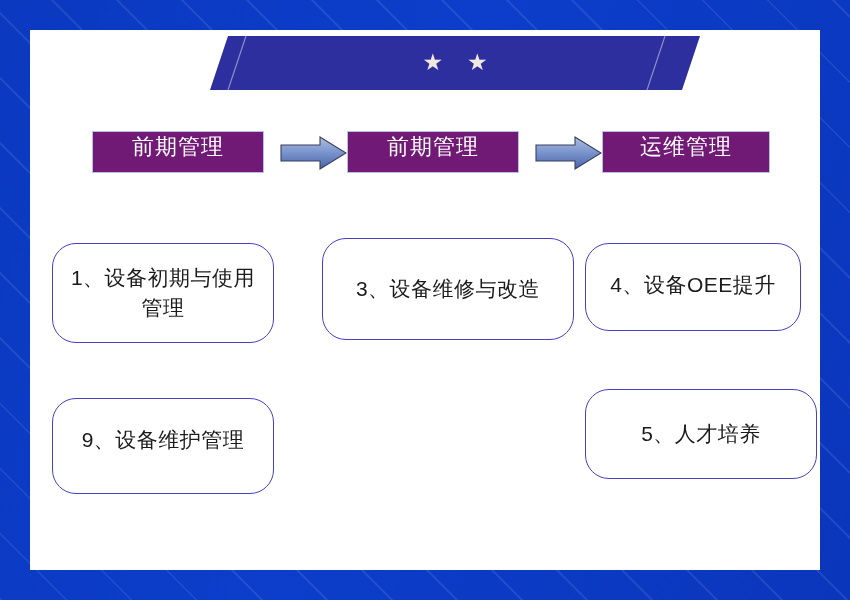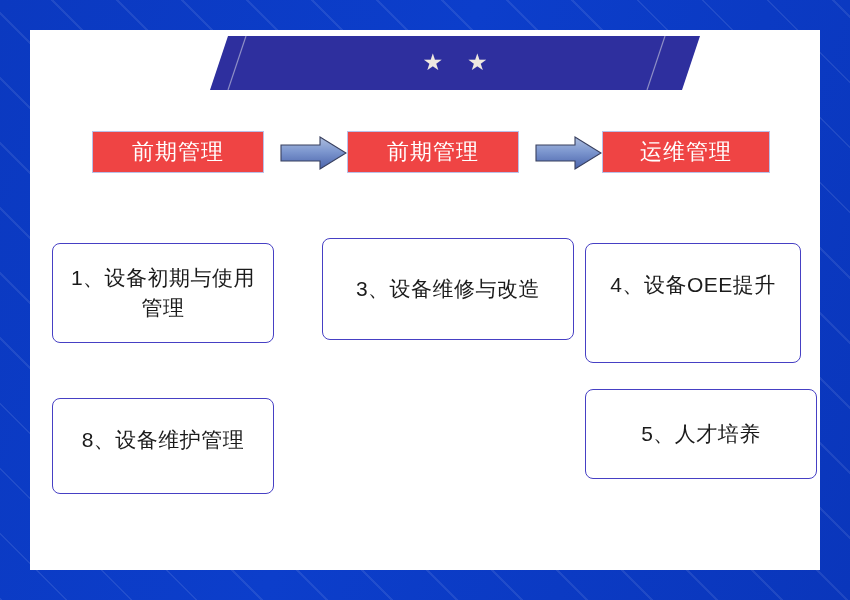--- a/index.html
+++ b/index.html
@@ -43,64 +43,64 @@
     color:#f2ece3;
     font-size:26px;font-weight:bold;
     letter-spacing:3px;
     white-space:nowrap;
     transform:translateY(-1px);
   }
 
   
   .phase-head{
     position:absolute;height:42px;
-    background:#ef4444;
+    background:#701a75;
     border:1px solid #b9c0e8;
-    display:flex;align-items:center;justify-content:center;
+    display:flex;align-items:flex-start;justify-content:center;
     box-sizing:border-box;
   }
   .phase-head span{
     color:#ffffff;font-size:22px;letter-spacing:1px;white-space:nowrap;
   }
   #phase-0{left:92px;top:131px;width:172px;}
   #phase-1{left:347px;top:131px;width:172px;}
   #phase-2{left:602px;top:131px;width:168px;}
 
   
   .arrow{position:absolute;top:136px;width:67px;height:34px;}
   #arrow-0{left:280px;}
   #arrow-1{left:535px;}
 
   
   .card{
     position:absolute;
     box-sizing:border-box;
     background:#ffffff;
     border:1.6px solid #4640c4;
-    border-radius:8px;
+    border-radius:24px;
     display:flex;
     justify-content:center;
     text-align:center;
   }
   .card span{
     color:#1b1b1b;
     font-size:21px;
     line-height:1.42;
     letter-spacing:0.5px;
     display:block;
     padding:0 14px;
   }
   .card.mid{align-items:center;}
   .card.top{align-items:flex-start;}
   .card.top span{padding-top:26px;}
 
   #card-0{left:52px;top:243px;width:222px;height:100px;}
   #card-1{left:52px;top:398px;width:222px;height:96px;}
   #card-2{left:322px;top:238px;width:252px;height:102px;}
-  #card-3{left:585px;top:243px;width:216px;height:120px;}
+  #card-3{left:585px;top:243px;width:216px;height:88px;}
   #card-4{left:585px;top:389px;width:232px;height:90px;}
 </style>
 </head>
 <body>
 
 <div id="stage">
 
   <div class="frame-bg"></div>
   <div class="frame-inner"></div>
 
@@ -148,21 +148,21 @@
         </linearGradient>
       </defs>
       <polygon points="1,9 40,9 40,1 66,17 40,33 40,25 1,25" fill="url(#agrad2)" stroke="#39405f" stroke-width="1.1"></polygon>
     </svg>
   </div>
 
   <div class="card mid" id="card-0">
     <span>1、设备初期与使用管理</span>
   </div>
   <div class="card top" id="card-1">
-    <span>8、设备维护管理</span>
+    <span>9、设备维护管理</span>
   </div>
   <div class="card mid" id="card-2">
     <span>3、设备维修与改造</span>
   </div>
   <div class="card top" id="card-3">
     <span>4、设备OEE提升</span>
   </div>
   <div class="card mid" id="card-4">
     <span>5、人才培养</span>
   </div>

